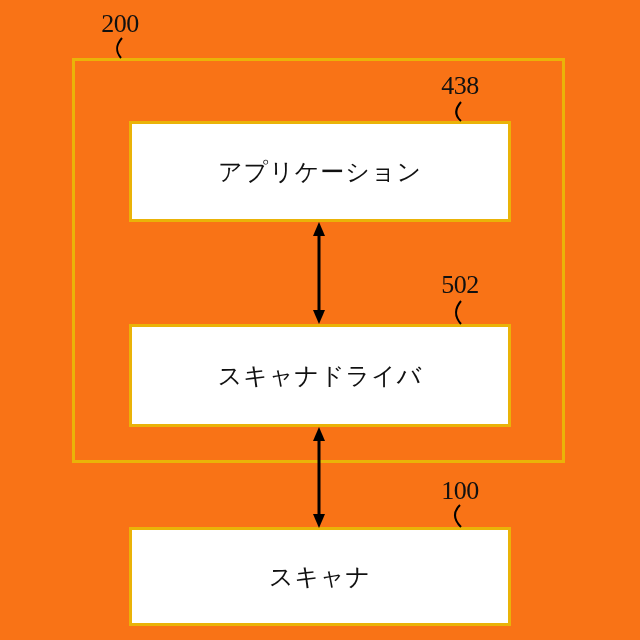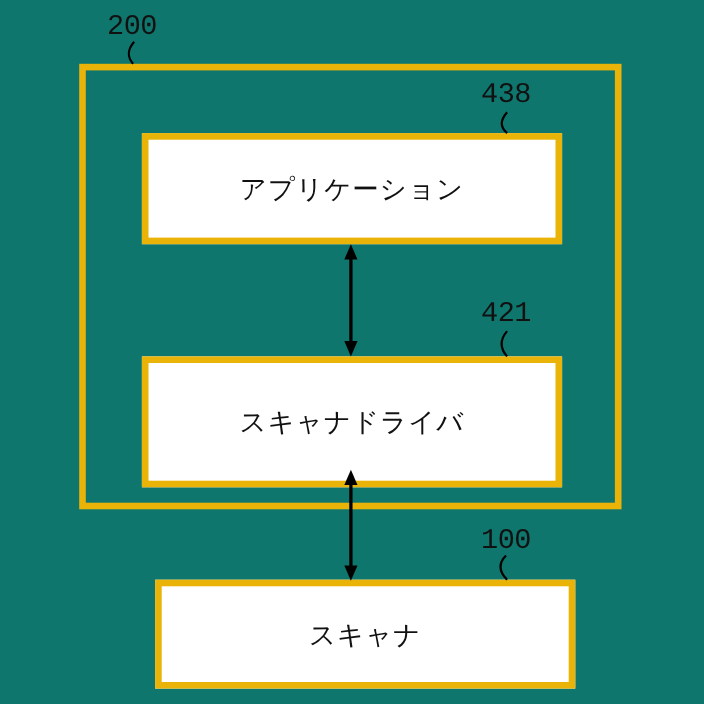--- a/index.html
+++ b/index.html
@@ -4,28 +4,28 @@
 <style>
   html, body {
     margin: 0;
     padding: 0;
     background: #ffffff;
   }
   .canvas {
     position: relative;
     width: 640px;
     height: 640px;
-    background: #0f766e;
-    font-family: Liberation Mono, monospace;
+    background: #f97316;
+    font-family: Liberation Serif, serif;
     overflow: hidden;
   }
   .block {
     position: absolute;
     box-sizing: border-box;
-    border: 6px solid #eab308;
+    border: 3px solid #eab308;
     background: #ffffff;
   }
   .outer-block {
     left: 72px;
     top: 58px;
     width: 493px;
     height: 405px;
     background: transparent;
   }
   .inner-label-box {
@@ -36,28 +36,27 @@
   .box-application {
     left: 129px;
     top: 121px;
     width: 382px;
     height: 101px;
   }
   .box-driver {
     left: 129px;
     top: 324px;
     width: 382px;
-    height: 119px;
+    height: 103px;
   }
   .box-scanner {
     left: 129px;
     top: 527px;
     width: 382px;
     height: 99px;
-    margin-left: 12px;
   }
   .block-text {
     font-size: 24px;
     letter-spacing: 1px;
     color: #111111;
     white-space: nowrap;
   }
   .ref-label {
     position: absolute;
     width: 52px;
@@ -80,21 +79,21 @@
     pointer-events: none;
   }
 </style>
 </head>
 <body>
 
 <div class="canvas">
 
   <div class="ref-label ref-200">200</div>
   <div class="ref-label ref-501">438</div>
-  <div class="ref-label ref-502">421</div>
+  <div class="ref-label ref-502">502</div>
   <div class="ref-label ref-100">100</div>
 
   <div class="block outer-block"></div>
 
   <div class="block inner-label-box box-application">
     <span class="block-text">アプリケーション</span>
   </div>
 
   <div class="block inner-label-box box-driver">
     <span class="block-text">スキャナドライバ</span>

